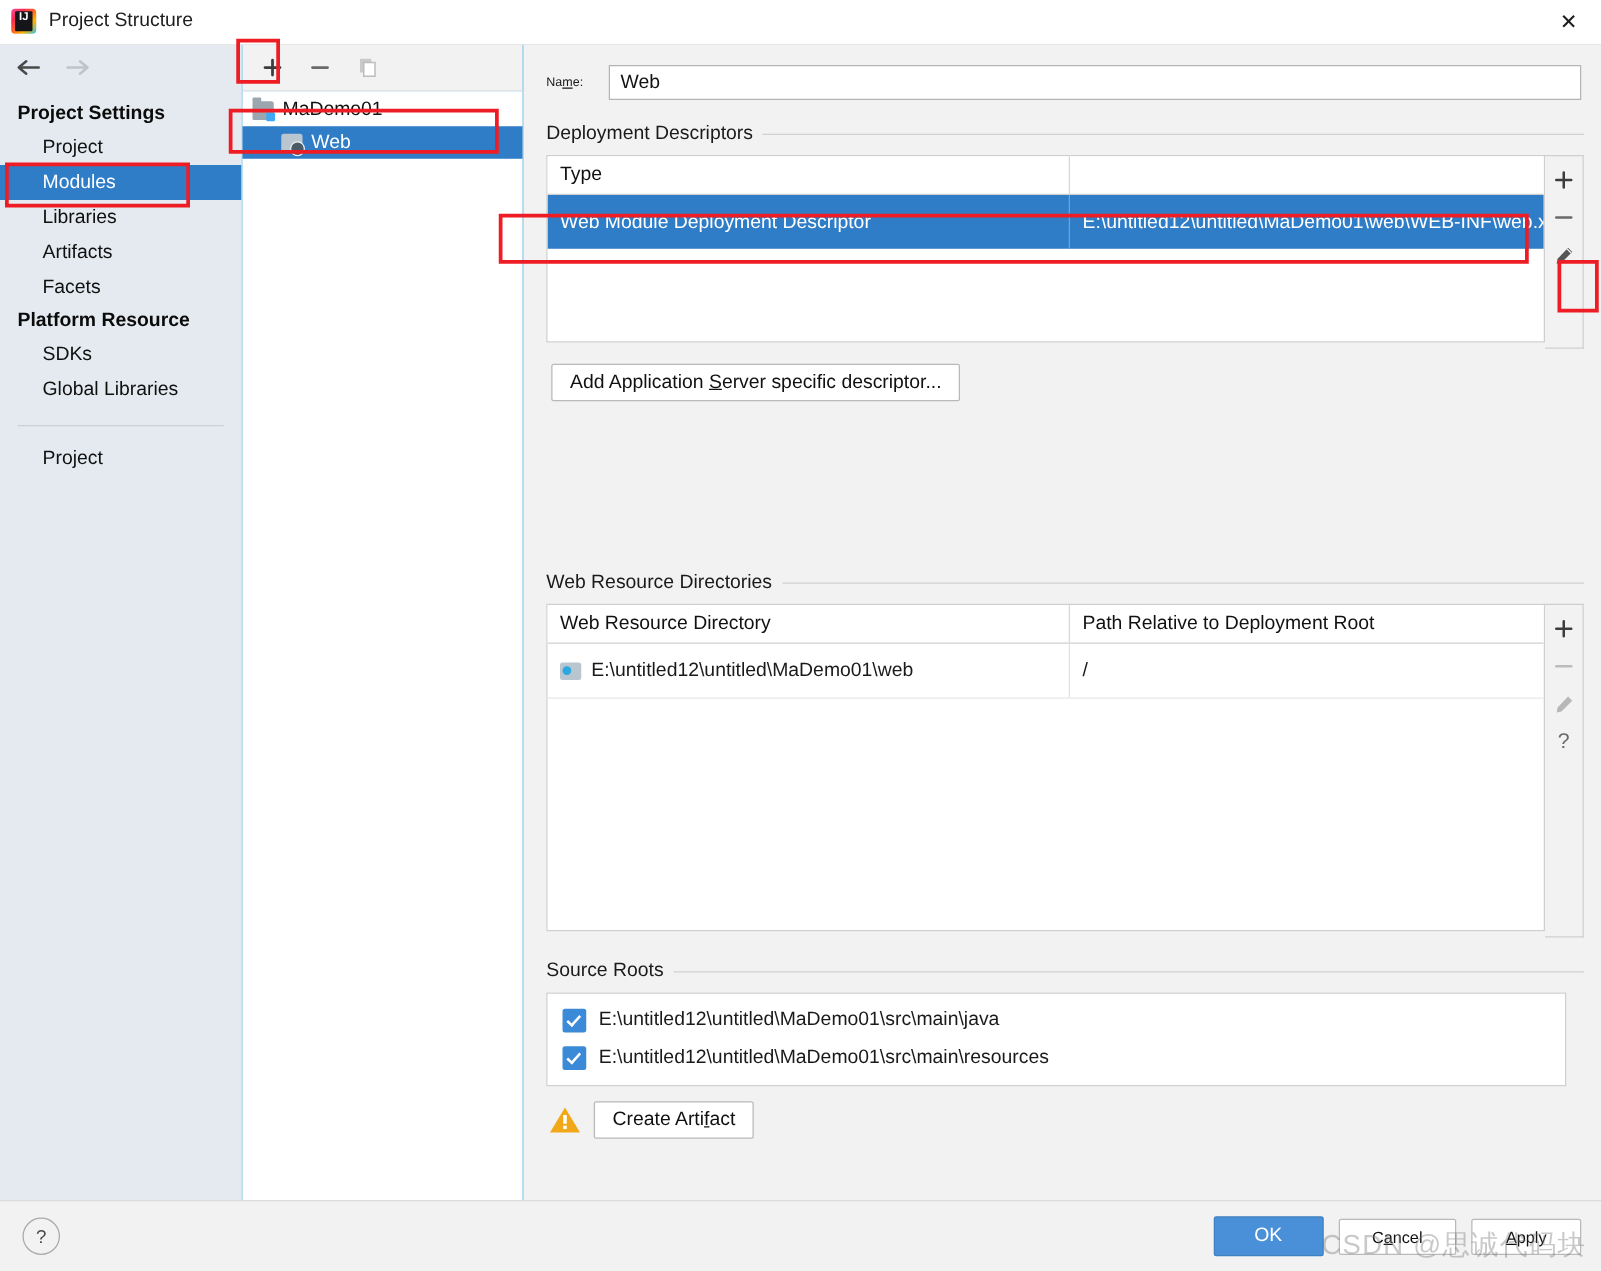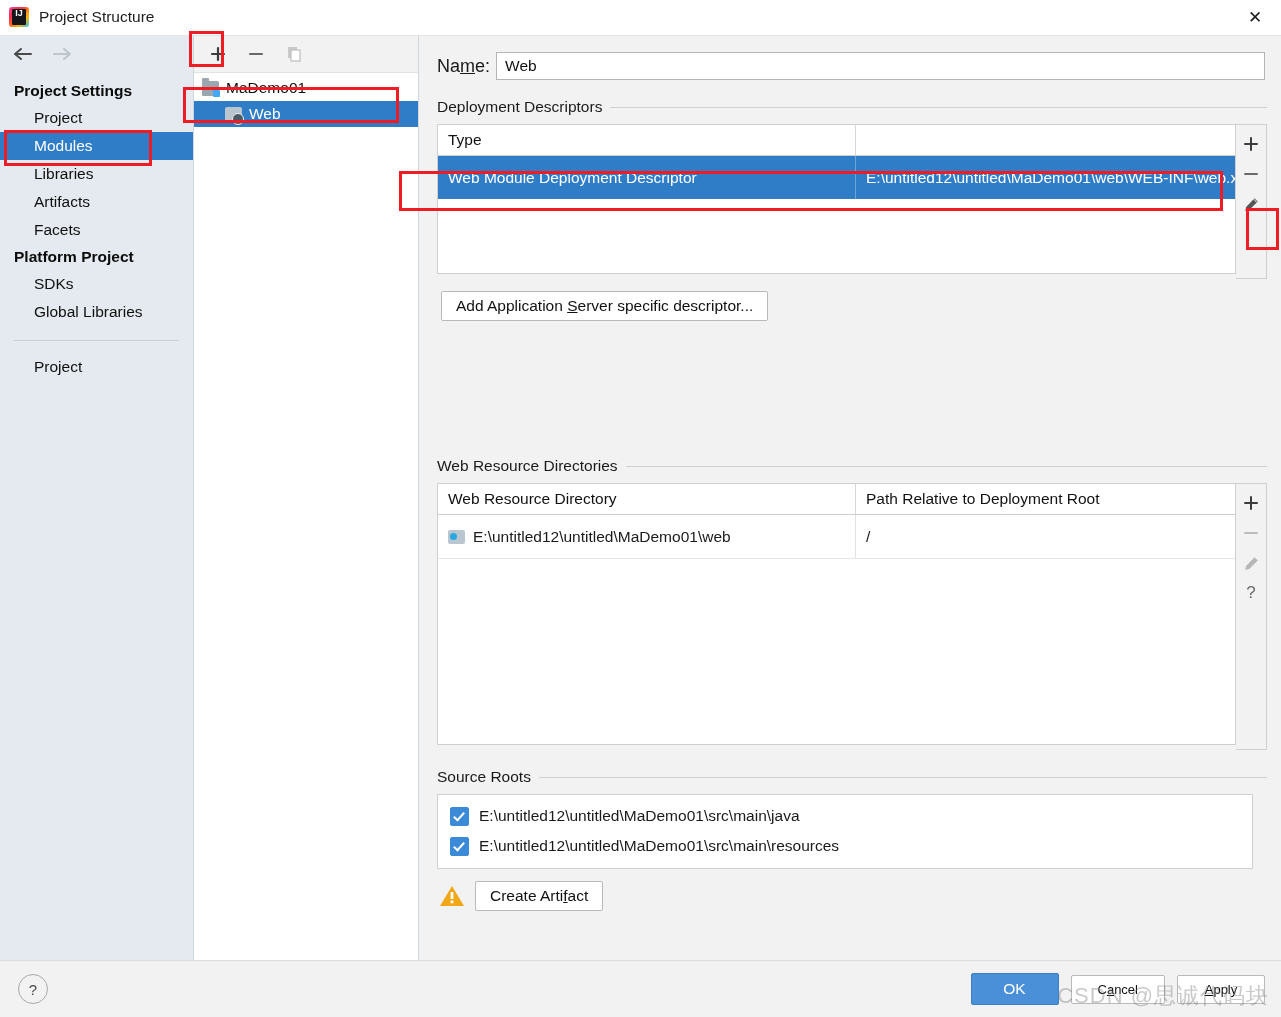--- a/index.html
+++ b/index.html
@@ -167,21 +167,21 @@
     padding: 0 14px 0 4px;
     position: relative;
     min-width: 0;
     display: flex; flex-direction: column;
   }
   .name-row {
     display: flex; align-items: center;
     margin: 16px 2px 0 0;
     padding-left: 14px;
   }
-  .name-label { font-size: 18px; margin-right: 6px; }
+  .name-label { font-size: 10px; margin-right: 21px; }
   .name-label u { text-decoration: underline; }
   .name-input {
     flex: 1 1 auto;
     height: 28px;
     border: 1px solid #b4b4b4;
     background: #ffffff;
     font-family: "Liberation Sans", sans-serif;
     font-size: 15.5px;
     padding: 0 8px;
     color: #111;
@@ -411,21 +411,21 @@
       </div>
 
       <div class="sb-list">
         <div class="sb-group">Project Settings</div>
         <div class="sb-item">Project</div>
         <div class="sb-item selected">Modules</div>
         <div class="sb-item">Libraries</div>
         <div class="sb-item">Artifacts</div>
         <div class="sb-item">Facets</div>
 
-        <div class="sb-group">Platform Project</div>
+        <div class="sb-group">Platform Resource</div>
         <div class="sb-item">SDKs</div>
         <div class="sb-item">Global Libraries</div>
 
         <div class="sb-sep"></div>
         <div class="sb-item">Project</div>
       </div>
     </div>
 
     <div class="treepanel">
       <div class="tree-toolbar">

